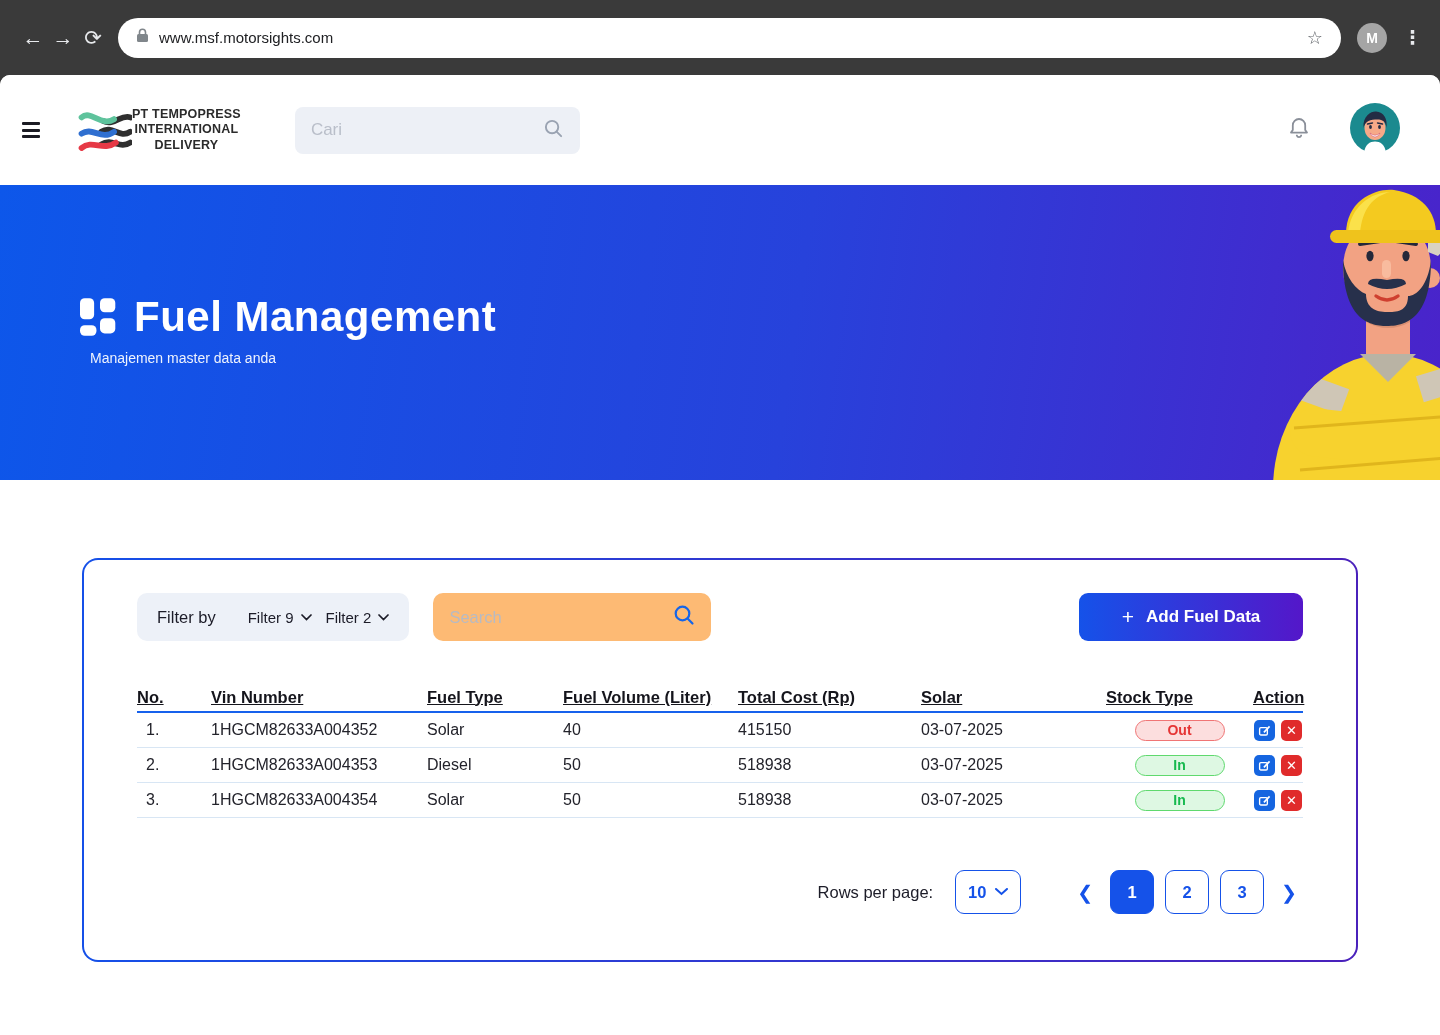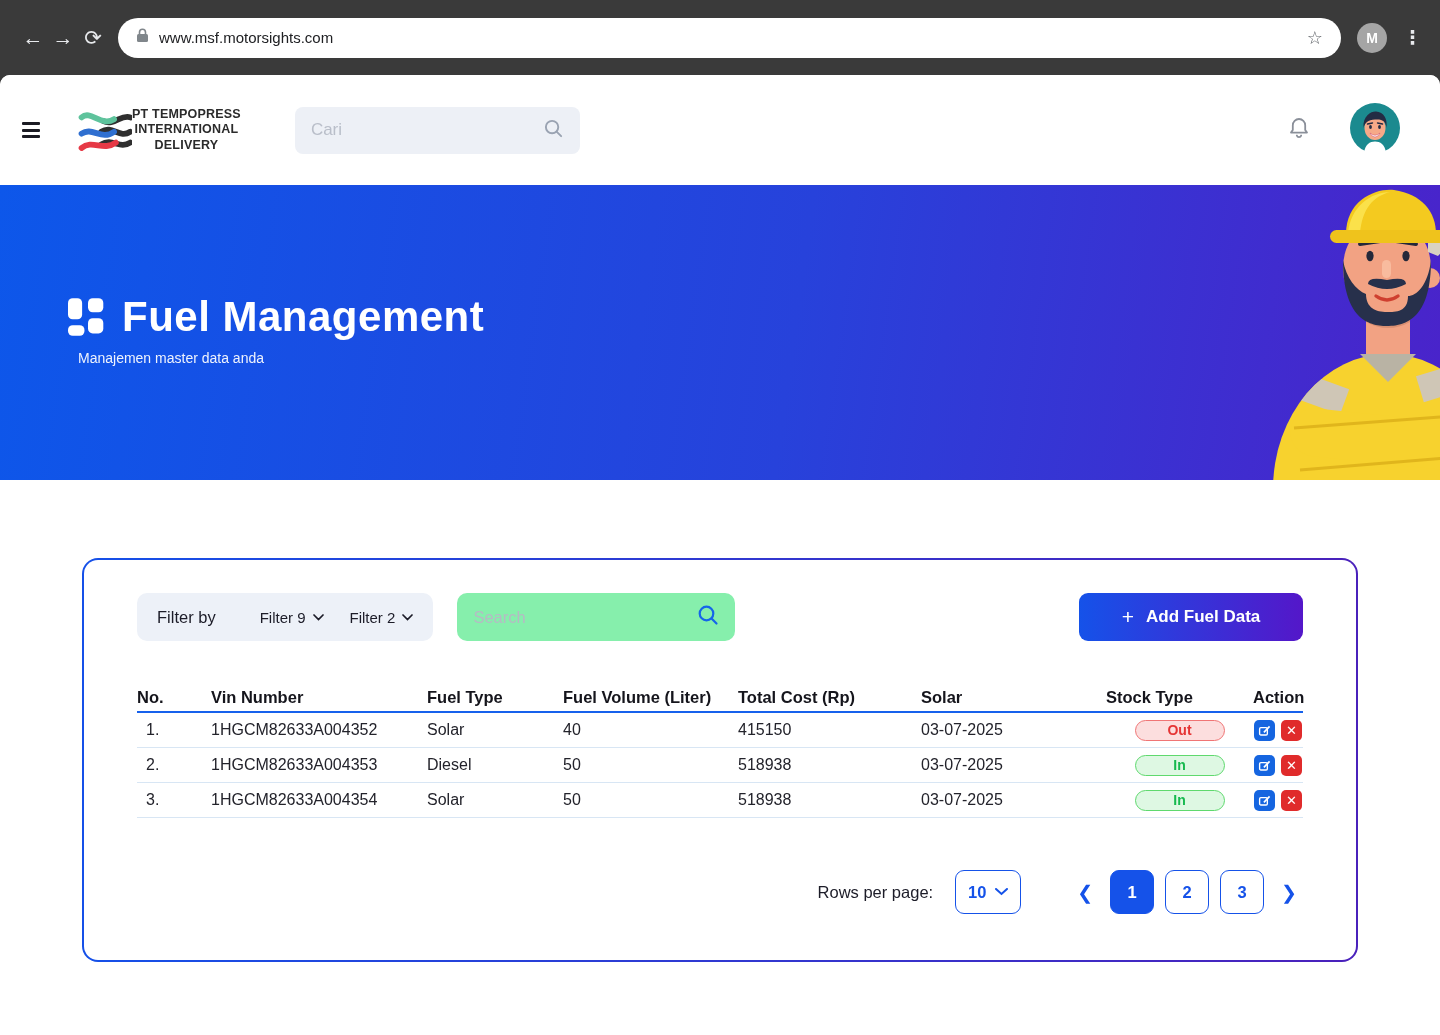--- a/index.html
+++ b/index.html
@@ -30,52 +30,52 @@
   .hdr-search { margin-left:54px; width:285px; height:47px; background:#edf0f6; border-radius:8px;
     display:flex; align-items:center; padding:0 16px; }
   .hdr-search input { flex:1; border:none; outline:none; background:transparent; font-size:17px;
     color:#444; font-family:inherit; }
   .hdr-search input::placeholder { color:#b9bec9; }
   .hdr-right { margin-left:auto; display:flex; align-items:center; gap:40px; }
 
   
   .hero { position:relative; height:295px; overflow:hidden;
     background:linear-gradient(98deg,#0d57ea 0%,#2742db 55%,#4a23ca 100%); }
-  .hero-inner { position:absolute; left:68px; top:108px; color:#fff; }
+  .hero-inner { position:absolute; left:80px; top:108px; color:#fff; }
   .hero-title-row { display:flex; align-items:center; gap:14px; }
   .hero-title { font-size:42px; font-weight:700; letter-spacing:.5px; }
   .hero-sub { margin-top:9px; margin-left:10px; font-size:14px; color:rgba(255,255,255,.93); }
   .worker { position:absolute; right:-70px; bottom:0; }
 
   
   .content { background:#fff; padding:78px 82px 0; }
   .card-border { border-radius:16px; padding:2px; height:404px;
     background:linear-gradient(90deg,#1550e8,#4a21bb); }
   .card { background:#fff; border-radius:14px; height:100%; padding:33px 53px 0; }
 
   .toolbar { display:flex; align-items:center; }
   .filter-group { background:#edf1f8; border-radius:10px; height:48px; display:flex;
-    align-items:center; padding:0 20px; gap:26px; }
+    align-items:center; padding:0 20px; gap:14px; }
   .filter-by { font-size:16.5px; color:#1c1c28; margin-right:18px; }
   .filter-dd { display:flex; align-items:center; gap:7px; font-size:15px; color:#1c1c28; cursor:pointer; }
-  .tbl-search { margin-left:24px; width:278px; height:48px; background:#86efac; border-radius:10px;
+  .tbl-search { margin-left:24px; width:278px; height:48px; background:#fdba74; border-radius:10px;
     display:flex; align-items:center; padding:0 16px; }
   .tbl-search input { flex:1; border:none; outline:none; background:transparent; font-size:16.5px;
     color:#444; font-family:inherit; }
   .tbl-search input::placeholder { color:#b6bac4; }
   .add-btn { margin-left:auto; width:224px; height:48px; border:none; border-radius:9px; cursor:pointer;
     background:linear-gradient(90deg,#1552e9,#5417c9); color:#fff; font-size:17px; font-weight:600;
     display:flex; align-items:center; justify-content:center; gap:12px; font-family:inherit; }
   .add-plus { font-size:21px; font-weight:400; }
 
   .tbl { margin-top:42px; }
   .tbl-row { display:grid; grid-template-columns:74px 216px 136px 175px 183px 185px 147px 1fr;
     align-items:center; height:35px; font-size:16px; color:#23232b; border-bottom:1px solid #d8e6f4; }
   .tbl-head { height:30px; font-weight:700; font-size:16.5px; color:#15151c;
-    border-bottom:2.5px solid #1661ec; }
+    border-bottom:2.5px solid #1661ec;text-decoration:underline; }
   .c-center { display:flex; justify-content:center; }
   .cell-no { padding-left:9px; }
   .head-no { padding-left:0; }
   .stock-badge { width:90px; height:21px; border-radius:11px; font-size:14px; font-weight:600;
     display:flex; align-items:center; justify-content:center; }
   .stock-badge.out { background:#fcdede; border:1px solid #f07575; color:#e53535; }
   .stock-badge.in  { background:#def8e3; border:1px solid #5fd96e; color:#16b94e; }
   .actions { display:flex; gap:6px; justify-content:center; }
   .act-btn { width:21px; height:21px; border:none; border-radius:5px; cursor:pointer;
     display:flex; align-items:center; justify-content:center; padding:0; }

